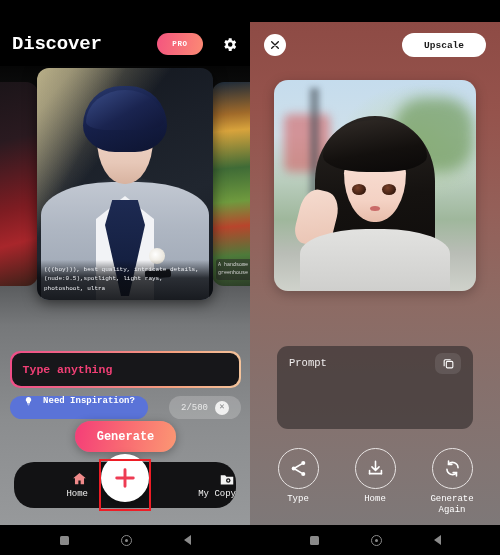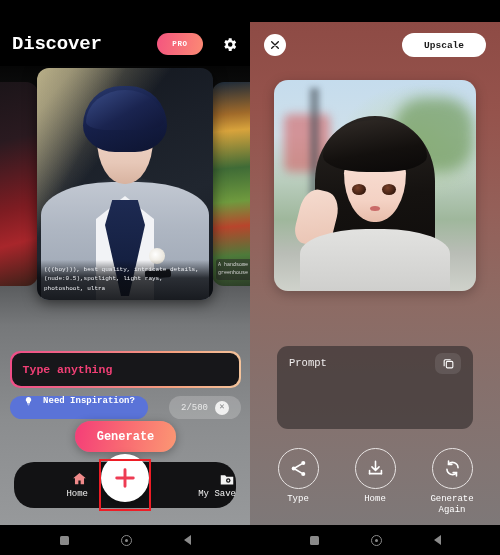--- a/index.html
+++ b/index.html
@@ -395,21 +395,21 @@
       </div>
       <div class="tab"></div>
       <div class="tab">
         <span>
           <svg class="arts-icon" viewBox="0 0 24 24" fill="#f2f2f2">
             <path d="M2 5h7l2 2.4h11V20H2z"></path>
             <circle cx="14" cy="13.5" r="3.6" fill="#121214"></circle>
             <circle cx="14" cy="13.5" r="1.6" fill="#f2f2f2"></circle>
           </svg>
         </span>
-        <span class="tab-label">My Save</span>
+        <span class="tab-label">My Copy</span>
       </div>
       <div class="fab">
         <span>
           <svg class="fab-plus" viewBox="0 0 24 24">
             <path d="M12 3v18M3 12h18" stroke="#ee3b53" stroke-width="3.2" stroke-linecap="round"></path>
           </svg>
         </span>
       </div>
     </div>
 

